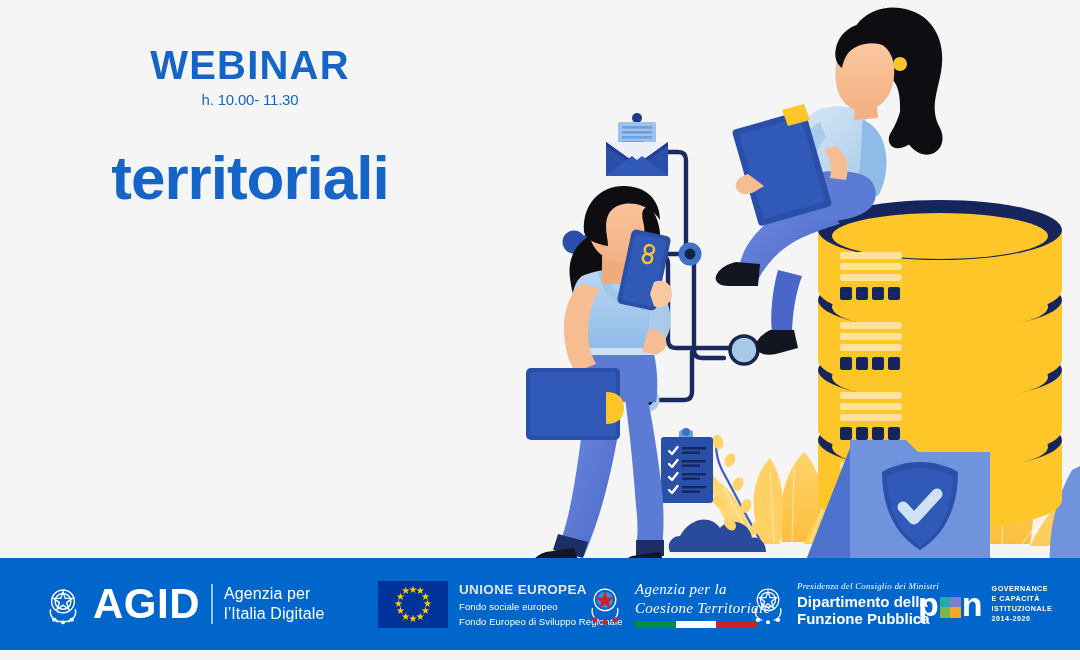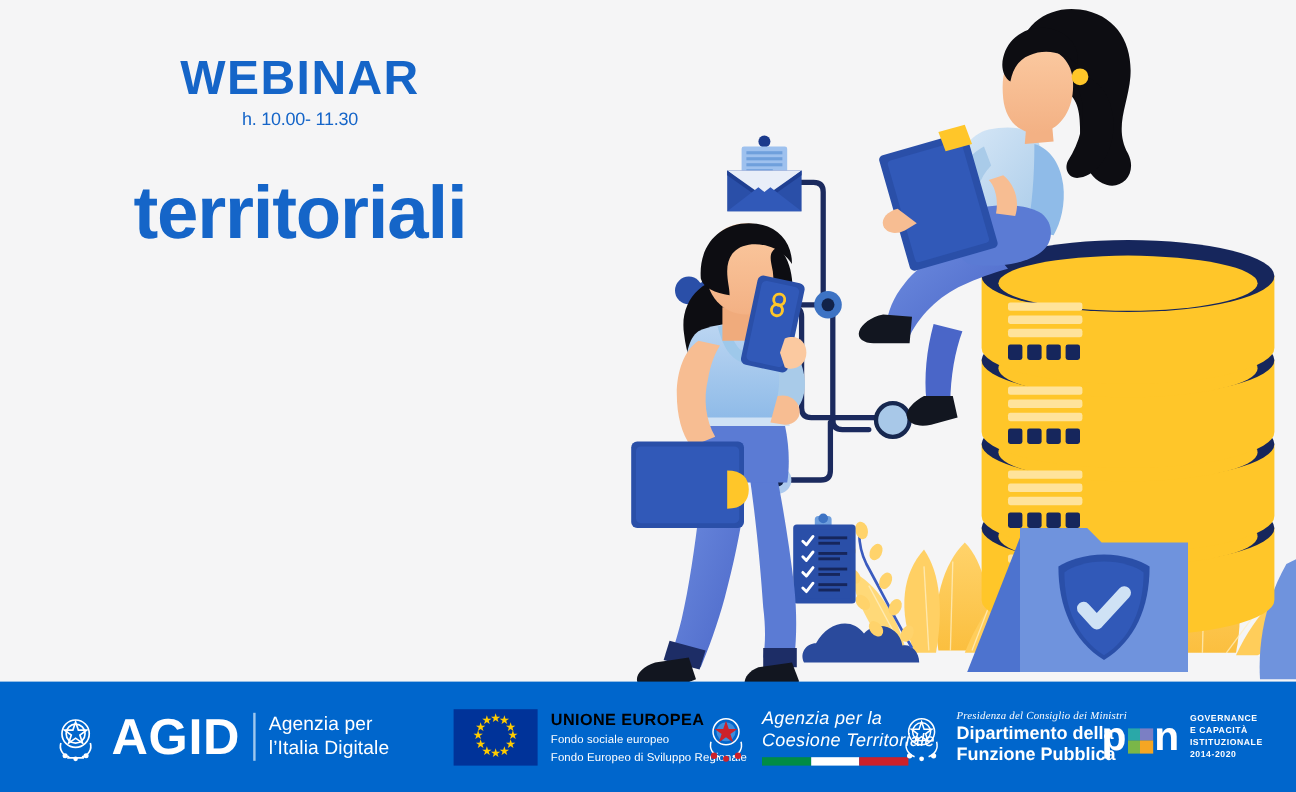--- a/index.html
+++ b/index.html
@@ -55,21 +55,21 @@
     letter-spacing:-1px;
   }
   .headline .l2 { display:block; }
 
   
   .illus { position:absolute; left:520px; top:0; width:560px; height:572px; z-index:20; }
 
   
   .footer {
     position:absolute;
-    left:0; bottom:0;
+    left:0; bottom:10px;
     width:1080px; height:92px;
     background:#0066cc;
     z-index:60;
     display:flex;
     align-items:center;
   }
   .logo { display:flex; align-items:center; position:absolute; }
   .agid { left:42px; }
   .agid .emblem { width:42px; height:42px; margin-right:9px; }
   .agid .word {
@@ -83,27 +83,27 @@
 
   .eu { left:378px; }
   .eu .flag {
     width:70px; height:47px; background:#003399; position:relative; flex:0 0 auto;
     margin-right:11px;
   }
   .eu .flag .star {
     position:absolute; color:#FFCC00; font-size:10px; line-height:10px;
     width:10px; height:10px; text-align:center;
   }
-  .eu .txt .t1 { color:#000000; font-size:13.5px; font-weight:bold; letter-spacing:.35px; }
+  .eu .txt .t1 { color:#e5e5e5; font-size:13.5px; font-weight:bold; letter-spacing:.35px; }
   .eu .txt .t2, .eu .txt .t3 { color:#ffffff; font-size:9.5px; margin-top:4px; letter-spacing:.1px; }
 
   .coes { left:585px; }
   .coes .emblem2 { width:40px; height:44px; margin-right:10px; }
   .coes .script {
-    color:#ffffff; font-style:italic; font-family:Liberation Sans, sans-serif;
+    color:#ffffff; font-style:italic; font-family:Liberation Serif, serif;
     font-size:15px; line-height:1.26; letter-spacing:.3px;
   }
   .coes .tri { margin-top:4px; width:122px; height:7px; display:flex; }
   .coes .tri i { flex:1; display:block; }
   .coes .tri .g{background:#008C45;} .coes .tri .w{background:#ffffff;} .coes .tri .r{background:#CD212A;}
 
   .dfp { left:748px; }
   .dfp .emblem3 { width:40px; height:44px; margin-right:9px; }
   .dfp .pre {
     color:#ffffff; font-style:italic; font-family:"Liberation Serif", serif;

